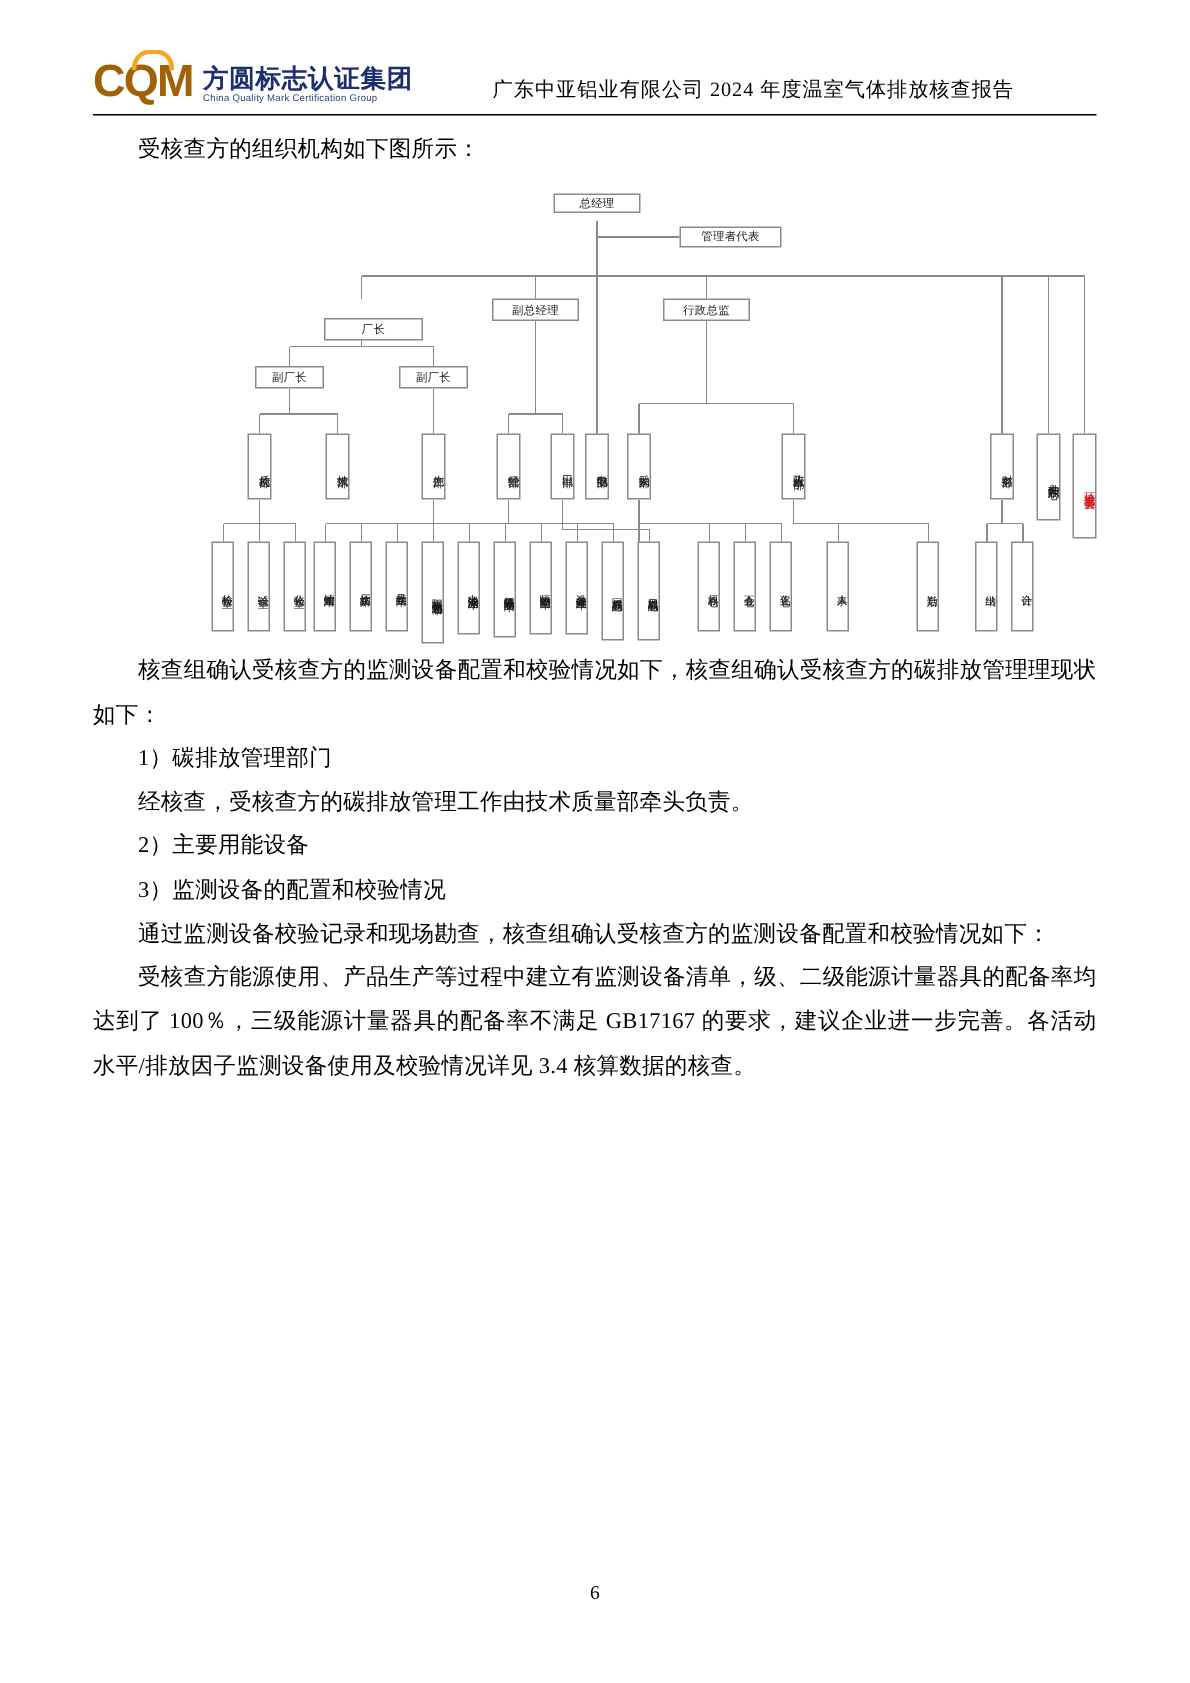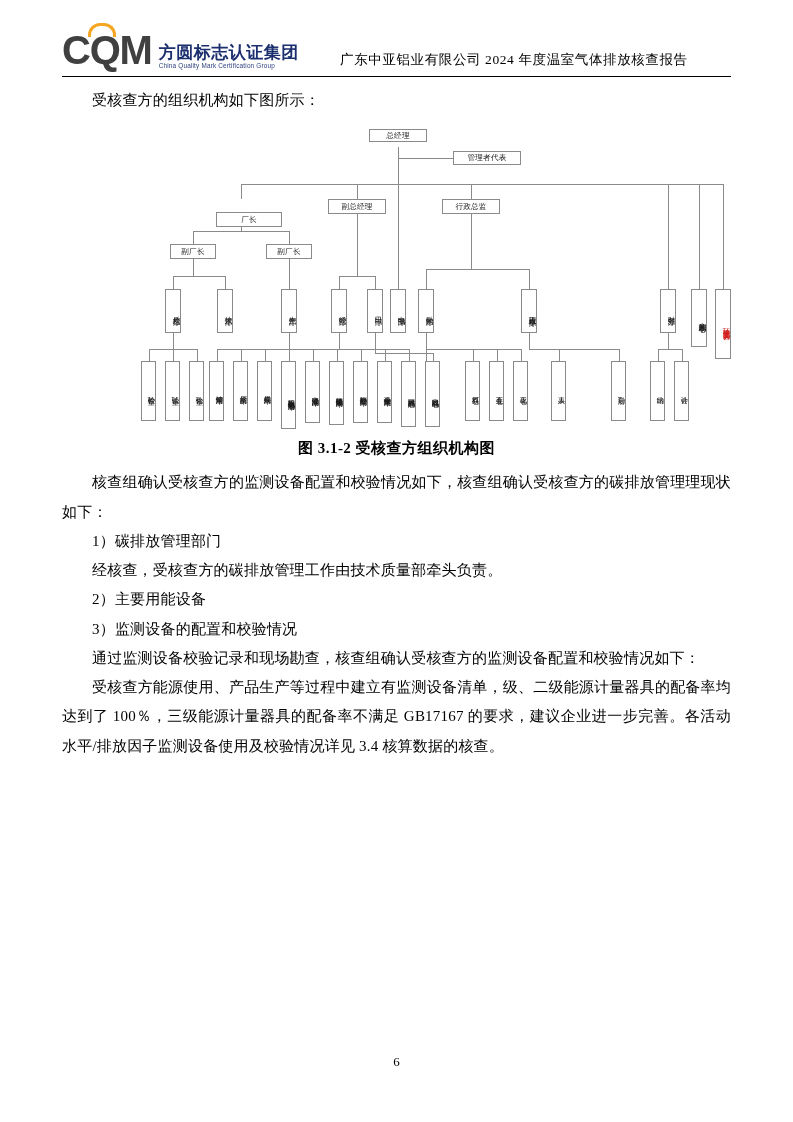--- a/index.html
+++ b/index.html
@@ -26,23 +26,23 @@
   }
   .logo{
     display:flex;align-items:flex-end;gap:7px;
     position:relative;
     margin-bottom:2px;
   }
   .logo-cqm{
     position:relative;
     font-family:"Liberation Sans","DejaVu Sans",sans-serif;
     font-weight:bold;
-    font-size:40px;
+    font-size:30px;
     letter-spacing:-1.2px;
-    color:#404040;
+    color:#a16207;
     line-height:1;
   }
   .logo-arc{
     position:absolute;
     left:26px;top:-7px;
     width:22px;height:11px;
     border:3.5px solid #f5a623;
     border-bottom:none;
     border-radius:12px 12px 0 0;
   }
@@ -331,21 +331,20 @@
     <div class="node v2" style="left:427px;top:240px;width:15px;height:60px;">五金仓</div>
     <div class="node v2" style="left:451px;top:240px;width:15px;height:60px;">化工仓</div>
 
     <div class="node v2" style="left:489px;top:240px;width:15px;height:60px;">人事</div>
     <div class="node v2" style="left:549px;top:240px;width:15px;height:60px;">后勤</div>
 
     <div class="node v2" style="left:588px;top:240px;width:15px;height:60px;">出纳</div>
     <div class="node v2" style="left:612px;top:240px;width:15px;height:60px;">会计</div>
   </div>
 
-  <div class="fig-cap">图 3.1-2   受核查方组织机构图</div>
 
 
   <p class="para indent tight">核查组确认受核查方的监测设备配置和校验情况如下，核查组确认受核查方的碳排放管理理现状如下：</p>
   <p class="para indent tight">1）碳排放管理部门</p>
   <p class="para indent tight">经核查，受核查方的碳排放管理工作由技术质量部牵头负责。</p>
   <p class="para indent tight">2）主要用能设备</p>
   <p class="para indent tight">3）监测设备的配置和校验情况</p>
   <p class="para indent tight">通过监测设备校验记录和现场勘查，核查组确认受核查方的监测设备配置和校验情况如下：</p>
   <p class="para indent tight">受核查方能源使用、产品生产等过程中建立有监测设备清单，级、二级能源计量器具的配备率均达到了 100％，三级能源计量器具的配备率不满足 GB17167 的要求，建议企业进一步完善。各活动水平/排放因子监测设备使用及校验情况详见 3.4 核算数据的核查。</p>
 

